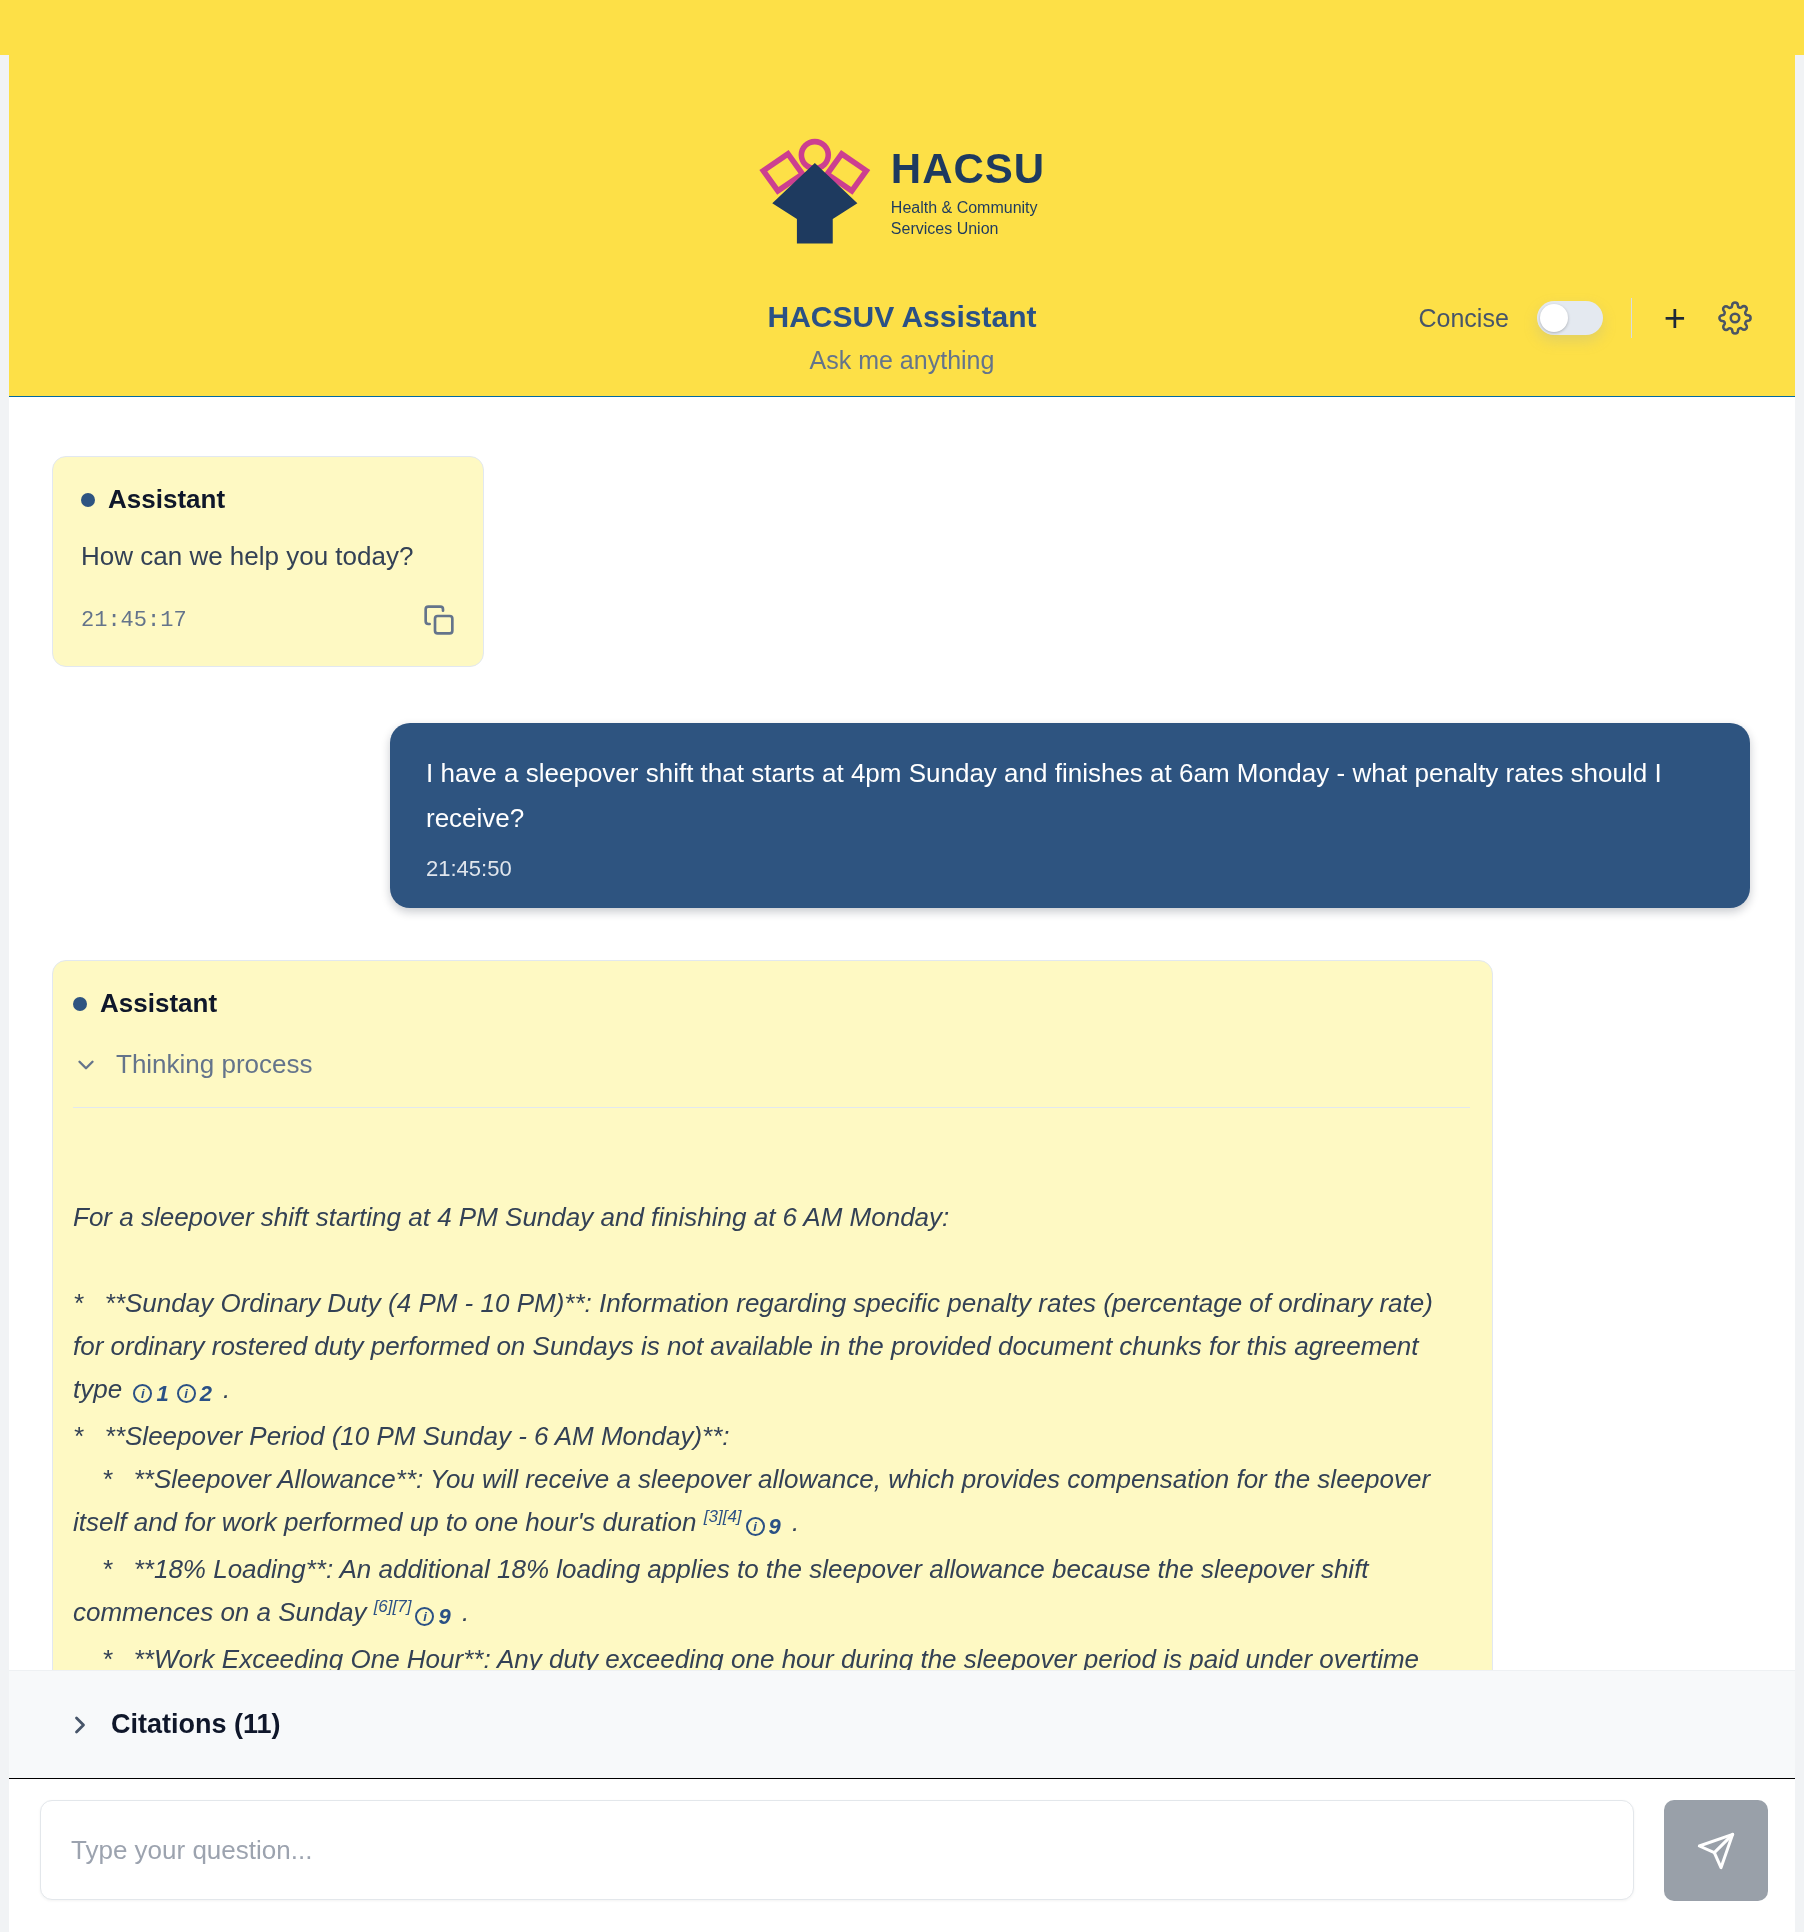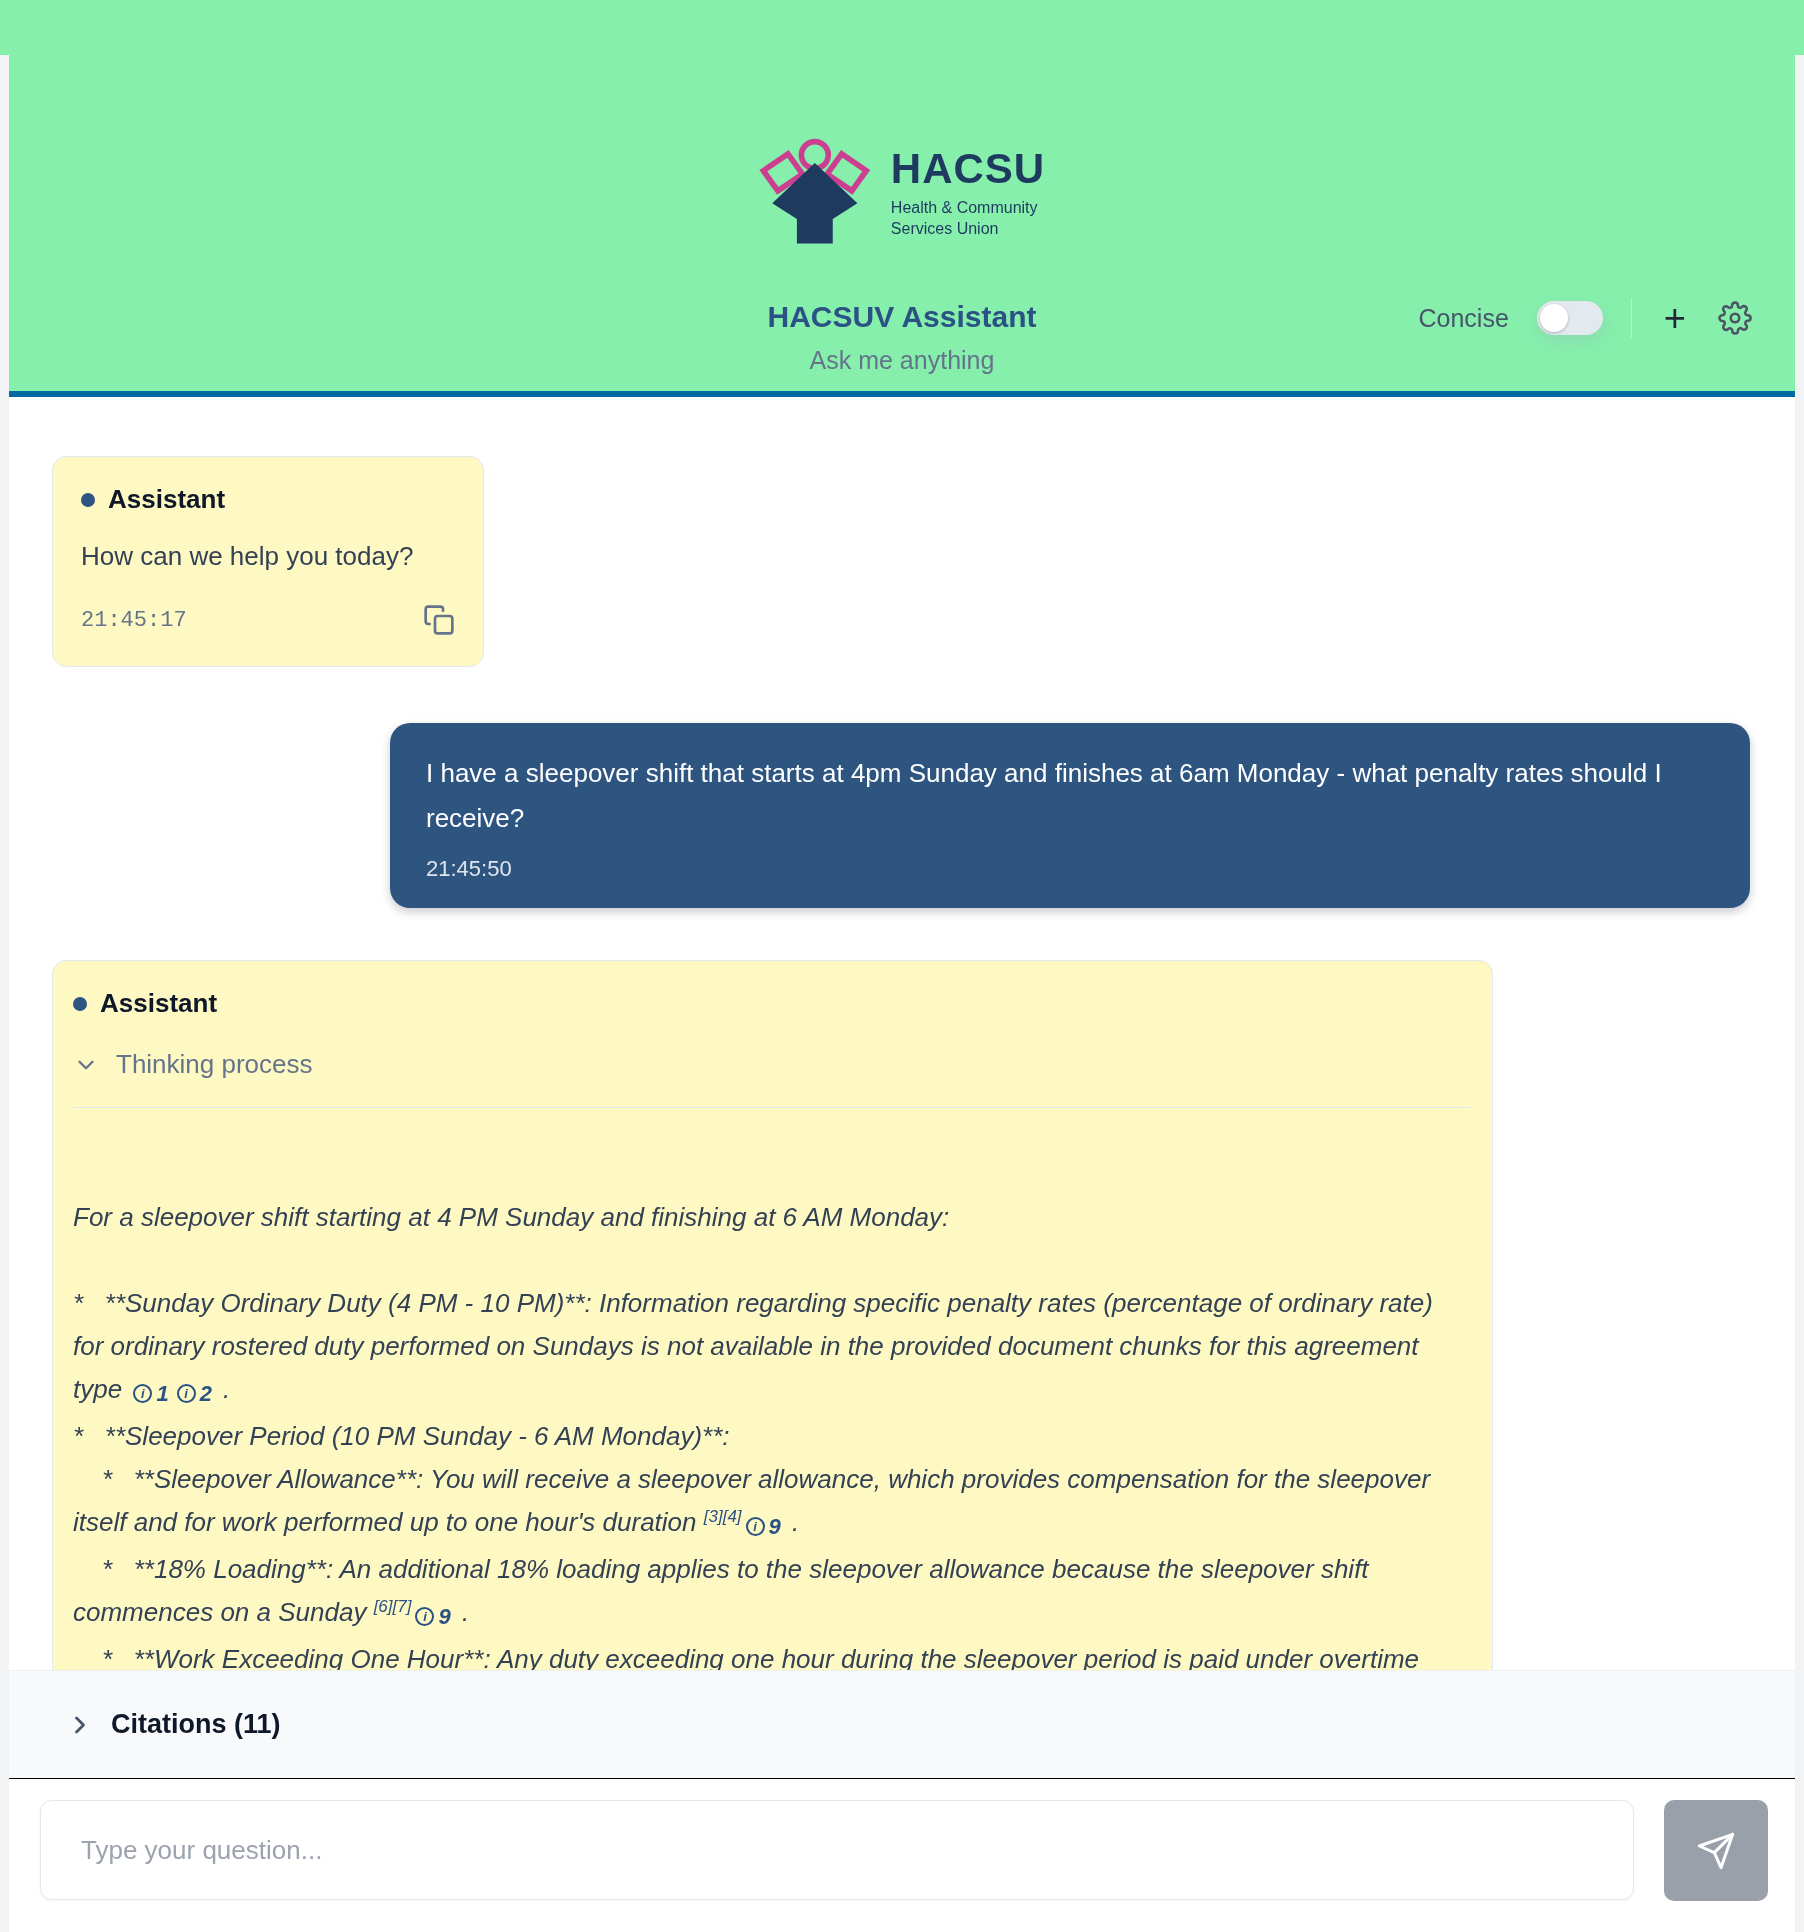--- a/index.html
+++ b/index.html
@@ -7,21 +7,21 @@
   body {
     position:relative; overflow:hidden; background:#ffffff;
     font-family:"Liberation Sans", sans-serif; color:#334155;
   }
   
   .gutter { position:absolute; top:55px; bottom:0; width:9px; background:#f1f3f5; z-index:60; }
   .gutter.left { left:0; } .gutter.right { right:0; }
   .top-hairline { position:absolute; top:50px; left:28px; right:28px; height:1px; background:#f3f4f6; }
 
   
-  .header { position:relative; height:397px; background:#86efac; border-bottom:6px solid #0369a1; }
+  .header { position:relative; height:397px; background:#fde047; border-bottom:1px solid #0369a1; }
   .logo-row { position:absolute; top:136px; left:50%; transform:translateX(-50%); display:flex; align-items:center; gap:20px; }
   .logo-mark { width:112px; height:112px; }
   .brand-text .brand-name { font-size:42px; font-weight:700; color:#1e3a5f; letter-spacing:1px; }
   .brand-text .brand-tagline { margin-top:5px; font-size:16px; line-height:1.3; color:#1e3a5f; }
   .app-title { position:absolute; top:300px; width:100%; text-align:center; font-size:30px; font-weight:700; color:#2b5185; }
   .app-subtitle { position:absolute; top:346px; width:100%; text-align:center; font-size:25px; color:#64748b; }
   .header-controls { position:absolute; top:292px; right:52px; height:52px; display:flex; align-items:center; gap:28px; }
   .concise-label { font-size:25px; color:#475569; font-weight:500; }
   .toggle { width:66px; height:34px; border-radius:17px; background:#e4e9f0; position:relative; cursor:pointer; box-shadow:0 6px 14px rgba(148,163,184,.25); }
   .toggle-knob { position:absolute; top:3px; left:3px; width:28px; height:28px; border-radius:50%; background:#fff; box-shadow:0 1px 3px rgba(0,0,0,.25); }
@@ -61,21 +61,21 @@
   
   .citations-bar { position:absolute; top:1670px; left:0; right:0; height:109px; background:#f7f9fa;
     border-top:1px solid #eef1f3; border-bottom:1px solid #000000; display:flex; align-items:center;
     padding-left:66px; gap:17px; z-index:10; cursor:pointer; }
   .citations-label { font-size:27px; font-weight:700; color:#0f172a; }
 
   
   .composer { position:absolute; top:1780px; bottom:0; left:0; right:0; background:#fff; z-index:10;
     display:flex; align-items:flex-start; padding:20px 36px 0 40px; gap:30px; }
   .question-input { flex:1; height:100px; border:1px solid #e3e7eb; border-radius:12px; font-size:26px;
-    padding:0 40px; color:#111827; outline:none; box-shadow:0 1px 3px rgba(0,0,0,.05);
+    padding:0 30px; color:#111827; outline:none; box-shadow:0 1px 3px rgba(0,0,0,.05);
     font-family:"Liberation Sans", sans-serif; }
   .question-input::placeholder { color:#9ca3af; }
   .send-btn { width:104px; height:101px; background:#99a0a9; border:none; border-radius:10px;
     display:flex; align-items:center; justify-content:center; cursor:pointer; }
 </style>
 </head>
 <body>
 
 <div class="top-hairline"></div>
 

